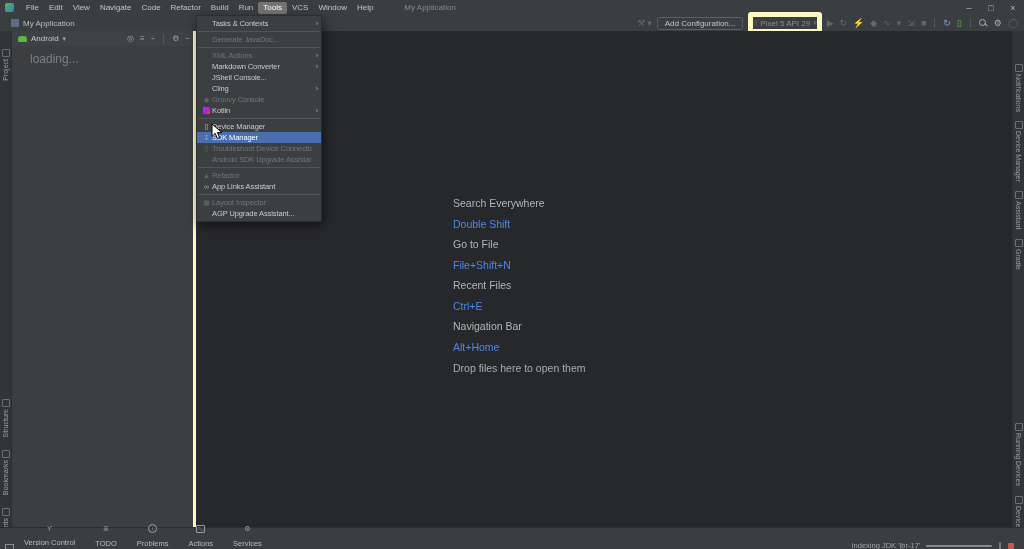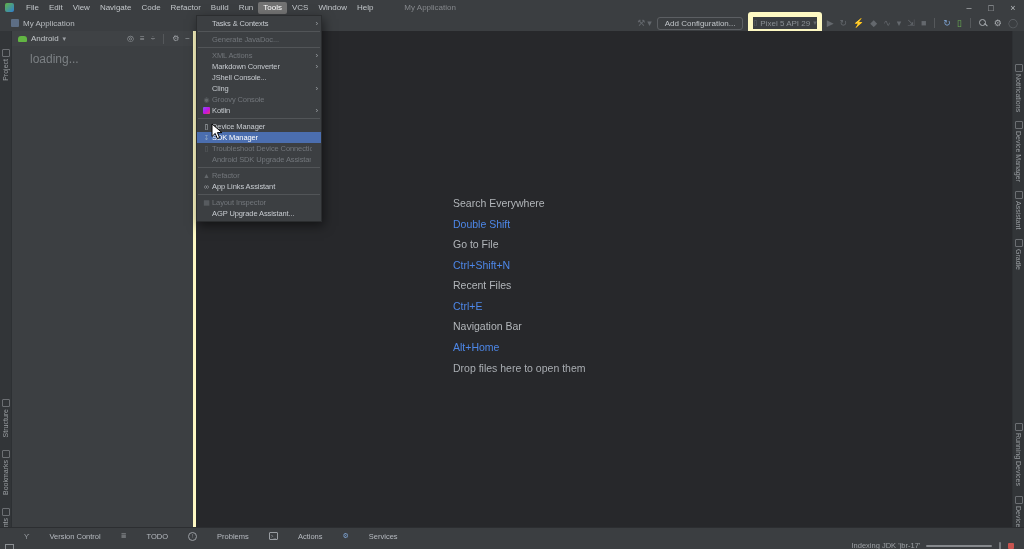--- a/index.html
+++ b/index.html
@@ -80,21 +80,21 @@
   .menu-item.selected{background:#4b6eaf;color:#fff;}
   .menu-sep{height:1px;background:#525558;margin:2px 1px;}
   .mi-kotlin{background:linear-gradient(135deg,#7f52ff,#c711e1 55%,#e44857);width:7px;height:7px;
              flex:0 0 7px;margin:0 2px;border-radius:1px;}
   .mi-device-manager{color:#c9cdd1;}
   .mi-sdk-manager{color:#8fa6c5;}
   
   .statusbar{position:absolute;left:0;right:0;bottom:0;height:21px;background:#3b3e41;
              border-top:1px solid #2c2e31;font-size:7.5px;z-index:3;}
   .sb-buttons{position:absolute;left:14px;top:2px;display:flex;align-items:center;height:12px;}
-  .sb-btn{display:flex;align-items:center;gap:20px;padding:0 10px;color:#b6bac0;}
+  .sb-btn{display:flex;align-items:center;gap:6px;padding:0 10px;color:#b6bac0;flex-direction:column;}
   .sbi{font-size:7px;color:#9a9ea3;display:inline-flex;align-items:center;justify-content:center;}
   .mi-problems{width:7px;height:7px;border:1px solid #9a9ea3;border-radius:50%;font-size:5px;}
   .mi-terminal{border:1px solid #9a9ea3;border-radius:1px;font-size:4.5px;padding:0 1px;height:6px;}
   .mi-services{color:#7ca1d0;}
   .progress{position:absolute;right:10px;top:541px;display:flex;align-items:center;gap:6px;
             font-size:7.5px;color:#9da1a5;z-index:6;}
   .pg-track{width:66px;height:2px;background:#86898d;border-radius:1px;}
   .pg-stop{width:6px;height:6px;background:#c75450;border-radius:1px;}
   .corner-ic{position:absolute;left:5px;top:544px;width:7px;height:7px;border:1px solid #8b8f93;z-index:6;}
   
@@ -247,21 +247,21 @@
   <div class="editor">
     <div class="shortcuts">
       <div style="display:flex;flex-direction:column;gap:8px">
 
       <div class="sc-row">
           <span class="sc-label">Search Everywhere</span>
           <span class="sc-keys">Double Shift</span>
         </div>
           <div class="sc-row">
           <span class="sc-label">Go to File</span>
-          <span class="sc-keys">Ctrl+Shift+N</span>
+          <span class="sc-keys">File+Shift+N</span>
         </div>
           <div class="sc-row">
           <span class="sc-label">Recent Files</span>
           <span class="sc-keys">Ctrl+E</span>
         </div>
           <div class="sc-row">
           <span class="sc-label">Navigation Bar</span>
           <span class="sc-keys">Alt+Home</span>
         </div>
         </div>

